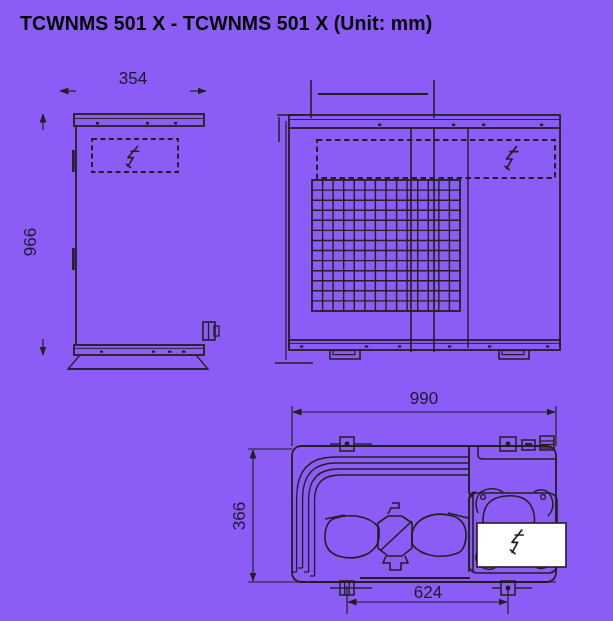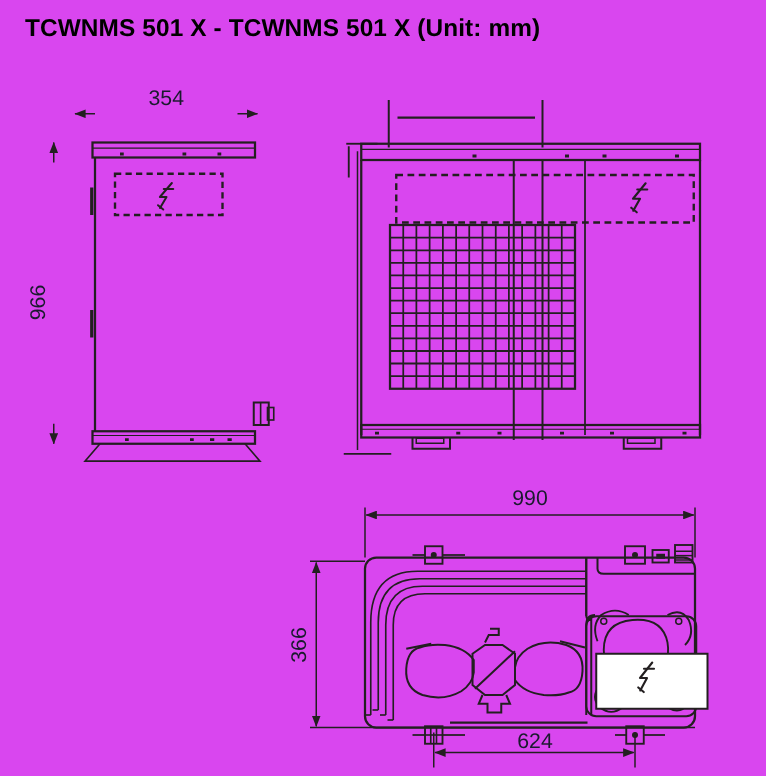--- a/index.html
+++ b/index.html
@@ -11,21 +11,21 @@
     width: 613px;
     height: 621px;
     font-family: "Liberation Sans", sans-serif;
     position: relative;
     overflow: hidden;
   }
   #page {
     position: relative;
     width: 613px;
     height: 621px;
-    background: #d946ef;
+    background: #8b5cf6;
   }
   #title {
     position: absolute;
     left: 20px;
     top: 12px;
     font-size: 19.5px;
     font-weight: bold;
     color: #000000;
     letter-spacing: 0.1px;
     white-space: nowrap;

